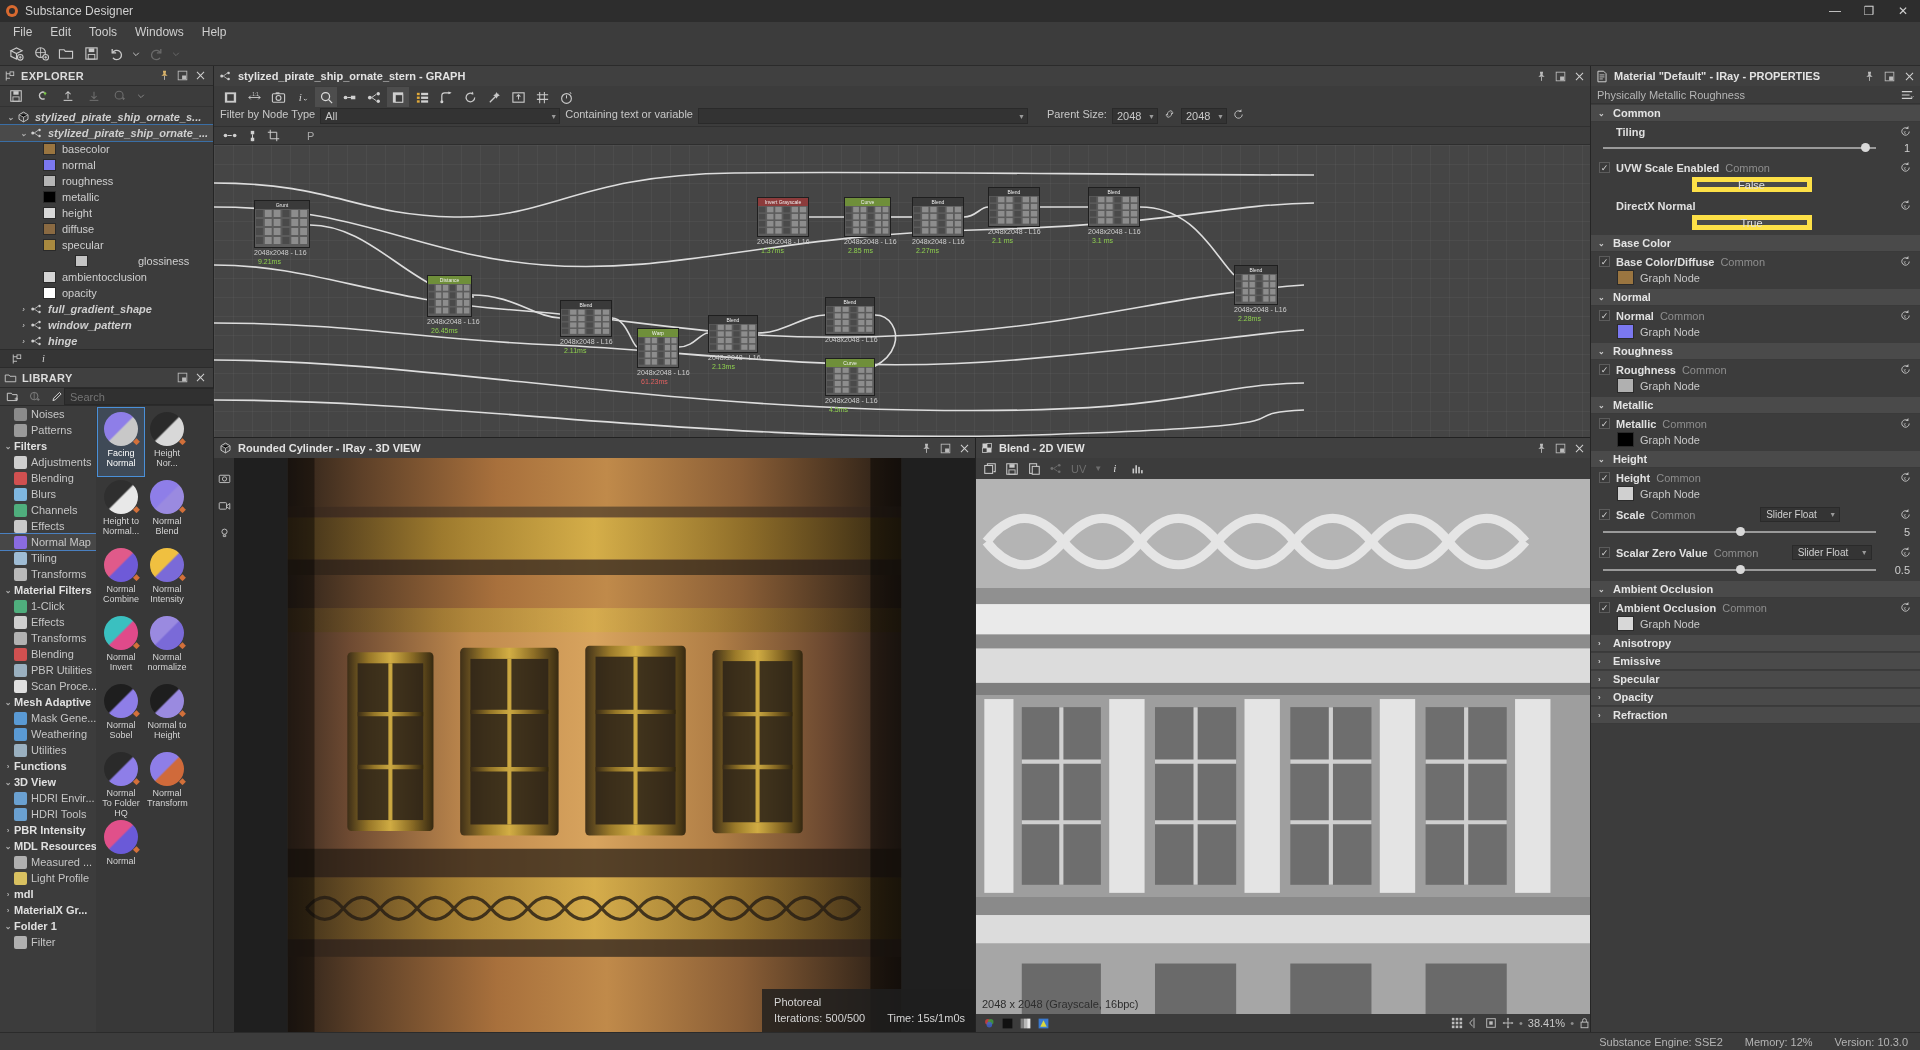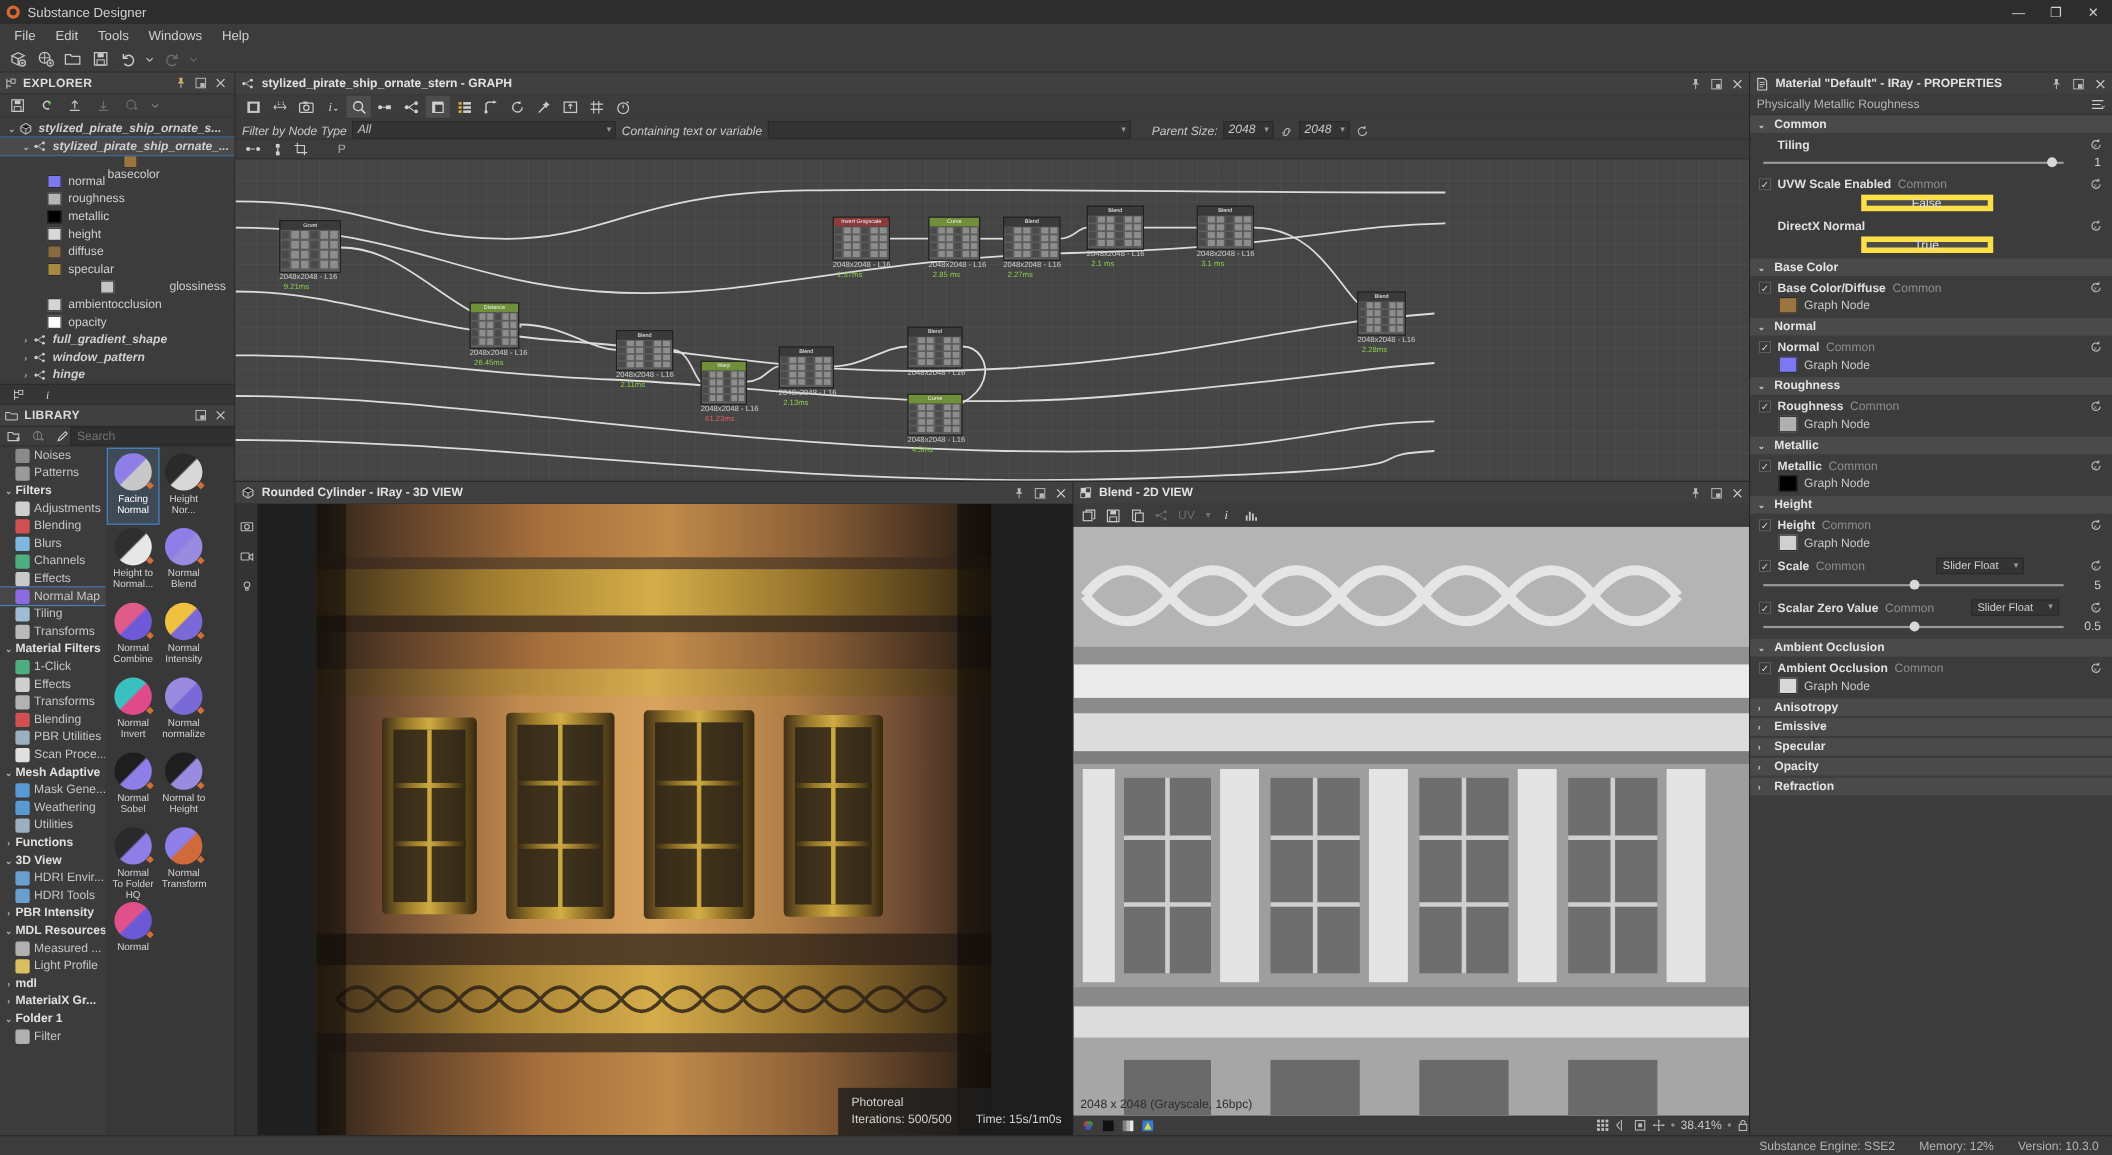--- a/index.html
+++ b/index.html
@@ -94,22 +94,22 @@
   .centercol { flex:1; display:flex; flex-direction:column; min-width:0; background:#2b2b2b; }
 
   .graphpanel { height:372px; flex:none; display:flex; flex-direction:column;
     border-bottom:1px solid #222; }
   .gh { height:20px; background:#404040; display:flex; align-items:center; padding:0 5px;
     gap:6px; flex:none; }
   .gh .ght { font-size:11px; font-weight:bold; color:#e2e2e2; }
   .gh .ghr { margin-left:auto; display:flex; gap:8px; color:#bbb; font-size:11px; }
   .gtoolbar { height:22px; background:#3c3c3c; display:flex; align-items:center; gap:2px;
     padding-left:5px; flex:none; }
-  .gfilter { height:19px; background:#3c3c3c; display:flex; align-items:flex-end; gap:5px;
-    padding-left:6px; font-size:11px; flex:none; border-bottom:1px solid #303030;font-style:italic; }
+  .gfilter { height:19px; background:#3c3c3c; display:flex; align-items:flex-start; gap:5px;
+    padding-left:6px; font-size:11px; flex:none; border-bottom:1px solid #303030; }
   .combo { height:16px; background:#333; border:1px solid #2a2a2a; display:flex;
     align-items:center; padding:0 2px 0 4px; font-size:11px; color:#c8c8c8; }
   .combo .arw { margin-left:auto; font-size:7px; color:#9a9a9a; padding-left:6px; }
   .gsubbar { height:18px; background:#3c3c3c; display:flex; align-items:center; gap:9px;
     padding-left:9px; flex:none; font-size:11px; border-bottom:1px solid #2e2e2e;}
 
   .graphcanvas { flex:1; position:relative; overflow:hidden;
     background:
       linear-gradient(to right, rgba(255,255,255,.035) 1px, transparent 1px) 0 0/19px 19px,
       linear-gradient(to bottom, rgba(255,255,255,.035) 1px, transparent 1px) 0 0/19px 19px,
@@ -346,21 +346,21 @@
             <span class="gicon">
               <svg width="13" height="12" viewBox="0 0 16 16">
                 <circle cx="3" cy="8" r="2" fill="#d0d0d0"></circle>
                 <circle cx="12" cy="4" r="1.7" fill="#d0d0d0"></circle>
                 <circle cx="12" cy="12" r="1.7" fill="#d0d0d0"></circle>
                 <path d="M5 8 10 4.5M5 8 10 11.5" stroke="#d0d0d0" stroke-width="1"></path>
               </svg>
             </span>
             <span>stylized_pirate_ship_ornate_...</span>
           </div>
-          <div class="trow" style="padding-left: 30px; flex-direction: column;">
+          <div class="trow" style="padding-left: 30px;">
             <span class="caret"></span>
             <span class="swatch" style="background:#9a7540"></span>
             <span>basecolor</span>
           </div>
           <div class="trow" style="padding-left: 30px;">
             <span class="caret"></span>
             <span class="swatch" style="background:#7b78f0"></span>
             <span>normal</span>
           </div>
           <div class="trow" style="padding-left: 30px;">
@@ -381,21 +381,21 @@
           <div class="trow" style="padding-left: 30px;">
             <span class="caret"></span>
             <span class="swatch" style="background:#8a6a42"></span>
             <span>diffuse</span>
           </div>
           <div class="trow" style="padding-left: 30px;">
             <span class="caret"></span>
             <span class="swatch" style="background:#a8893f"></span>
             <span>specular</span>
           </div>
-          <div class="trow" style="padding-left: 34px; gap: 44px;">
+          <div class="trow" style="padding-left: 18px; gap: 44px;">
             <span class="caret"></span>
             <span class="swatch" style="background:#c4c4c4"></span>
             <span>glossiness</span>
           </div>
           <div class="trow" style="padding-left: 30px;">
             <span class="caret"></span>
             <span class="swatch" style="background:#d4d4d4"></span>
             <span>ambientocclusion</span>
           </div>
           <div class="trow" style="padding-left: 30px;">

